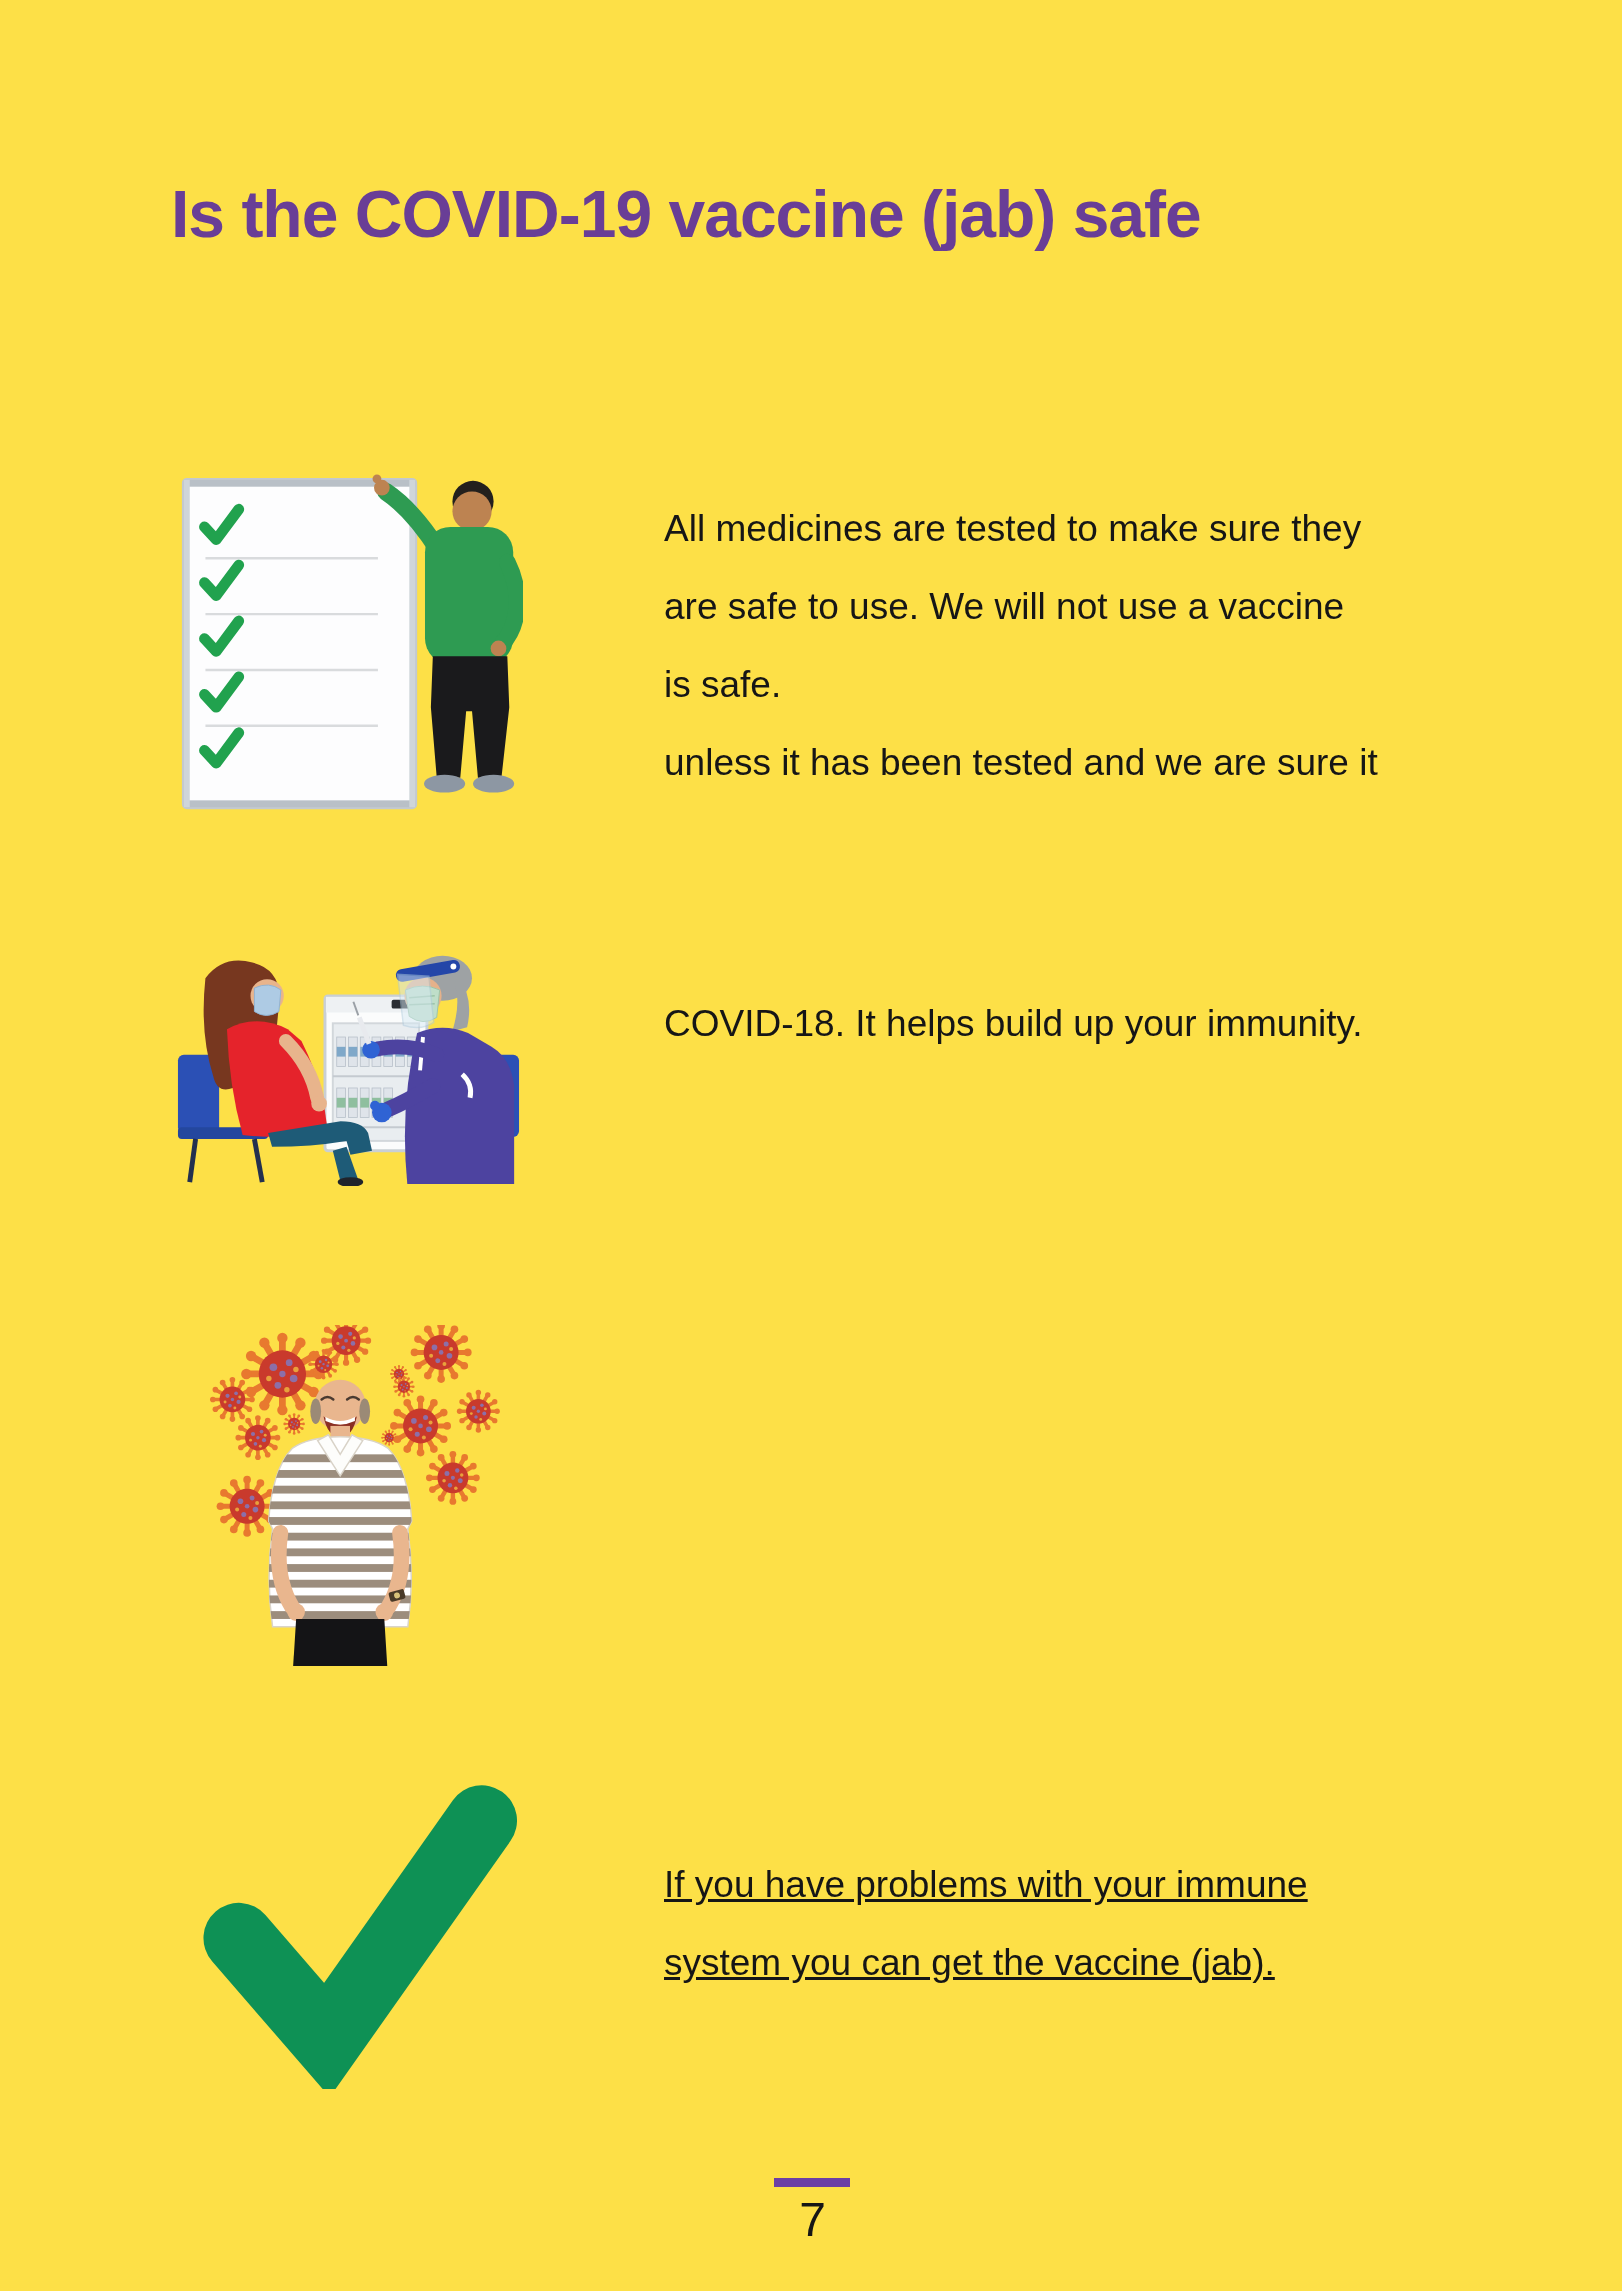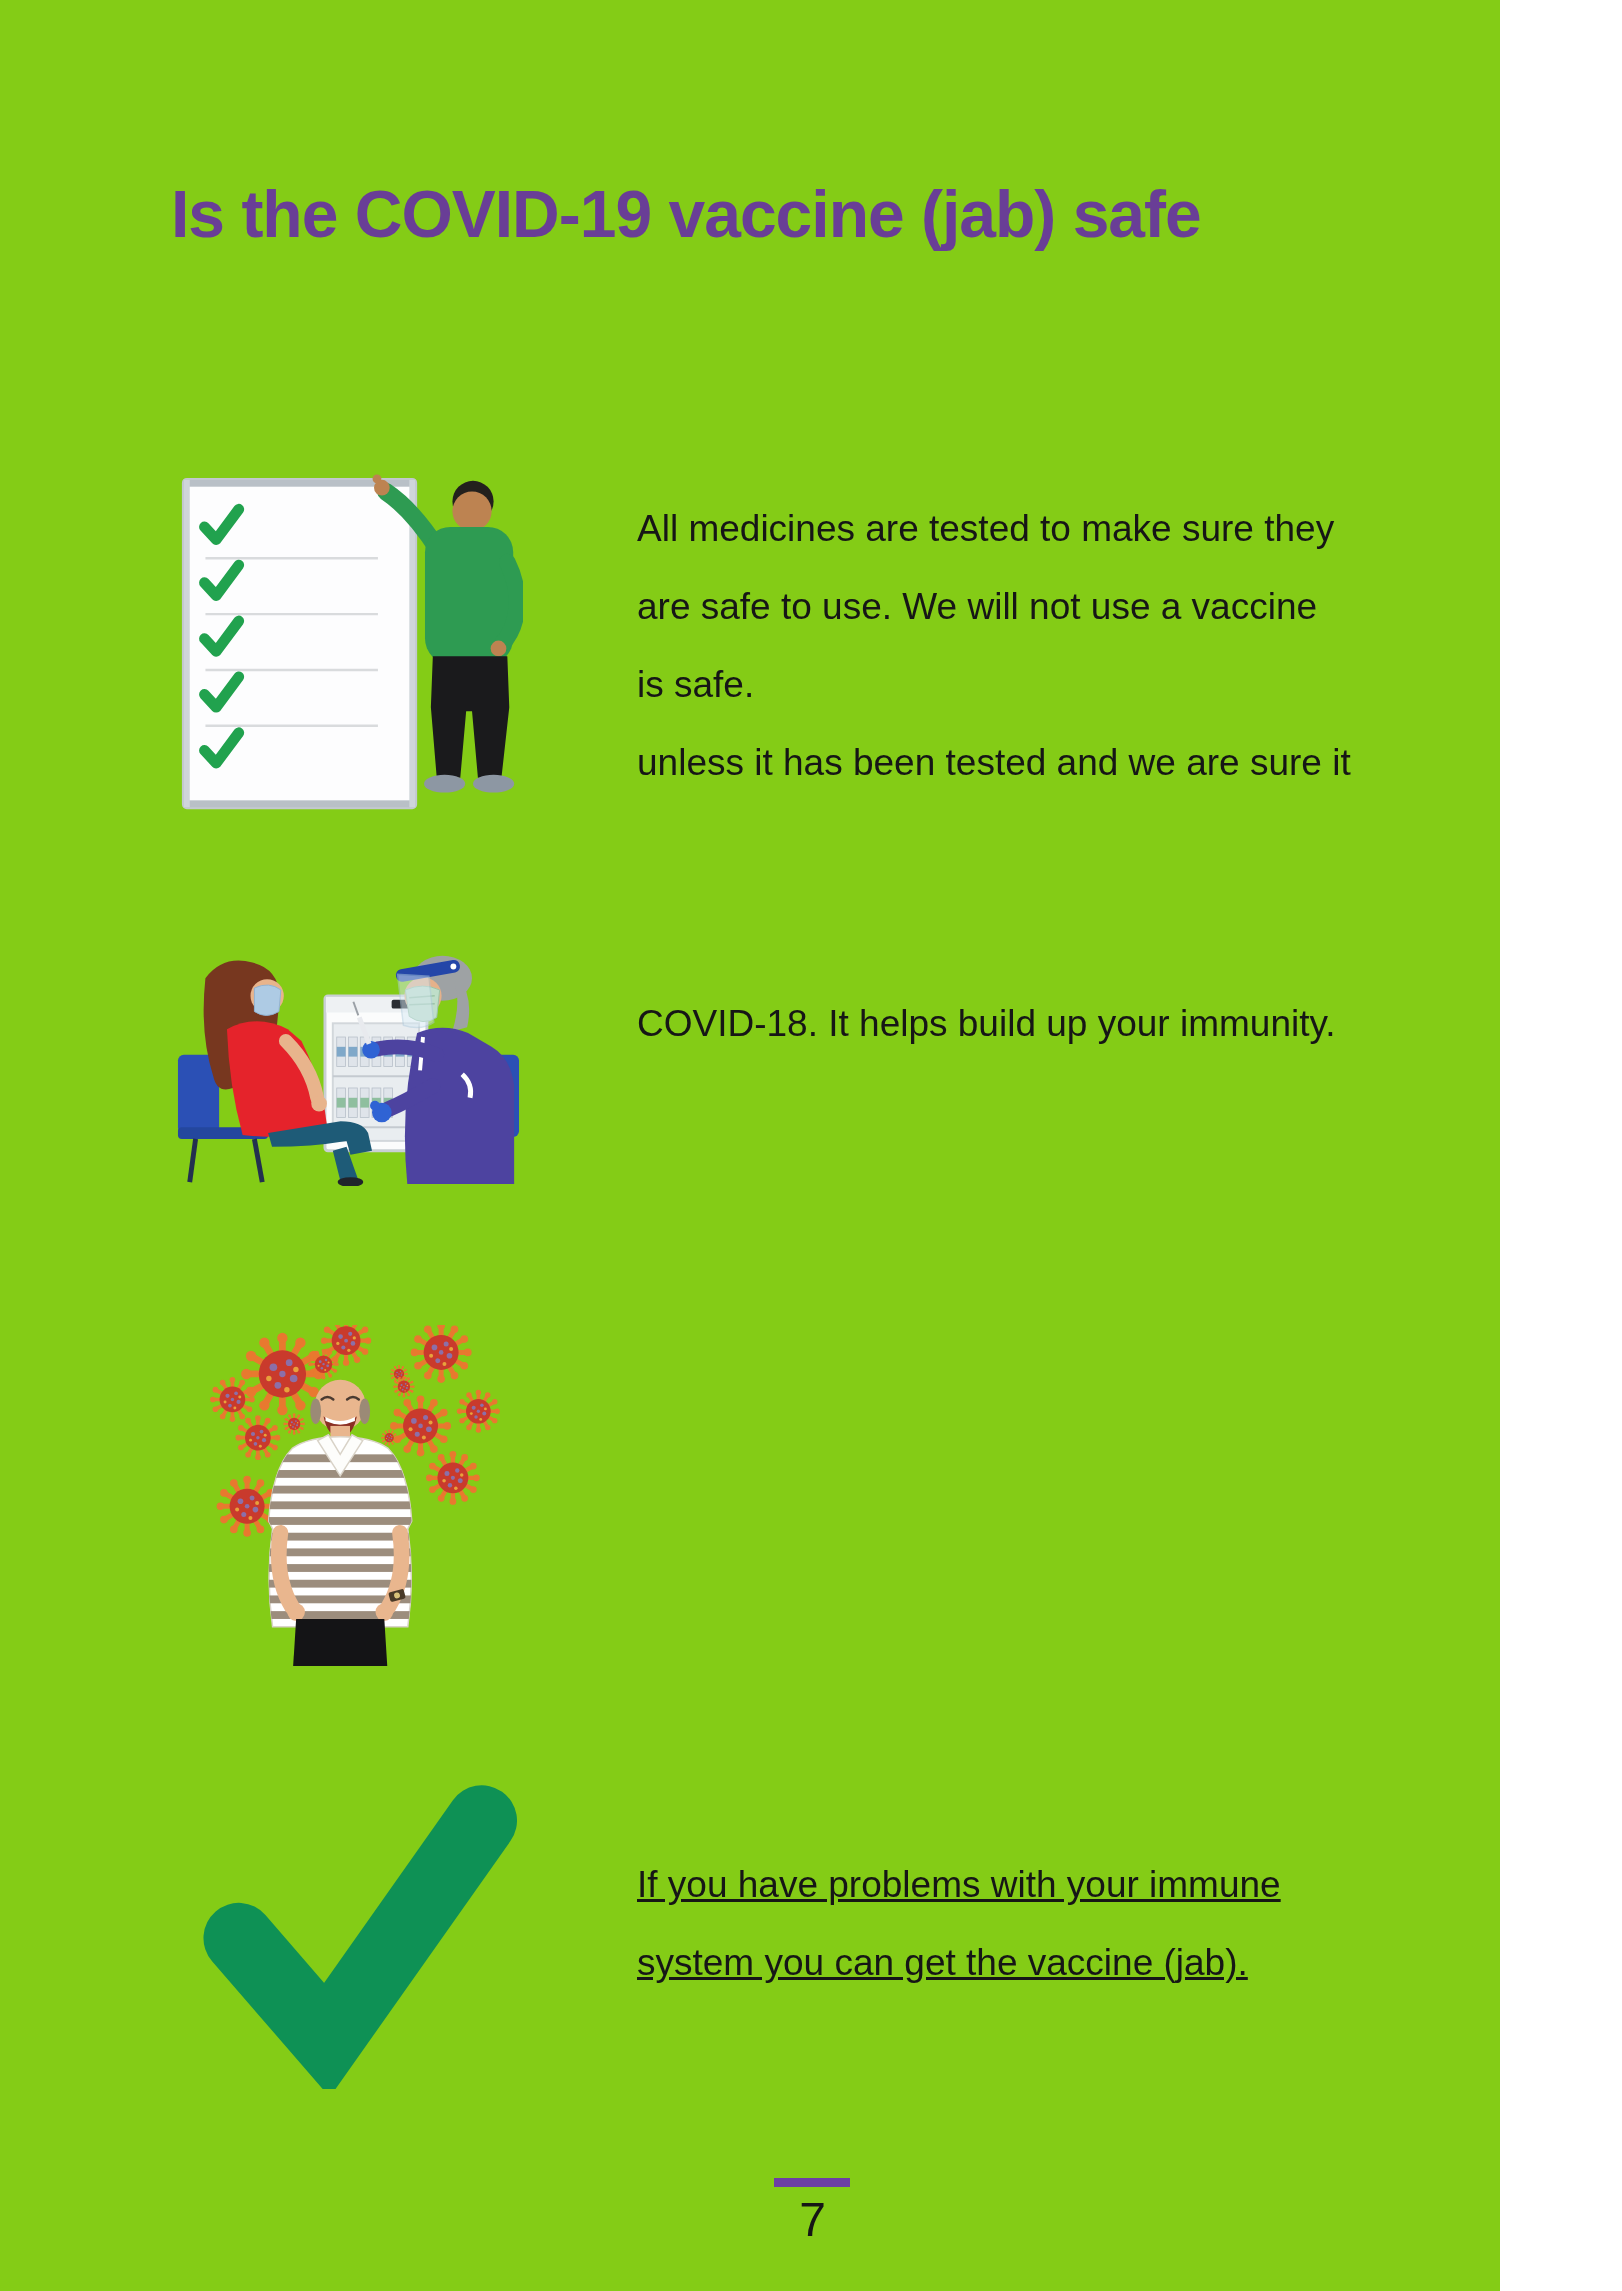--- a/index.html
+++ b/index.html
@@ -1,30 +1,30 @@
 <!DOCTYPE html>
 <html><head>
 <meta charset="utf-8">
 <style>
   html,body{margin:0;padding:0;background:#ffffff;}
   .page{
     position:relative;
-    width:1500px;height:2292px;
-    background:#84cc16;
+    width:1622px;height:2292px;
+    background:#fde047;
     font-family:"Liberation Sans","DejaVu Sans",sans-serif;
     color:#141414;
     overflow:hidden;
   }
   .title{
     position:absolute;left:171px;top:178px;margin:0;
     font-size:66px;font-weight:bold;letter-spacing:-1px;
     color:#693E96;line-height:1.1;white-space:nowrap;
   }
   .bodytext{
-    position:absolute;left:637px;width:912px;
+    position:absolute;left:664px;width:912px;
     font-size:37px;line-height:78px;color:#161616;
   }
   .line{display:block;white-space:nowrap;}
   .b{font-weight:normal;}
   .fig{position:absolute;}
   .fig svg{display:block;}
   .footer-bar{
     position:absolute;left:774px;top:2178px;width:76px;height:8.8px;
     background:#6C3FA4;
   }

